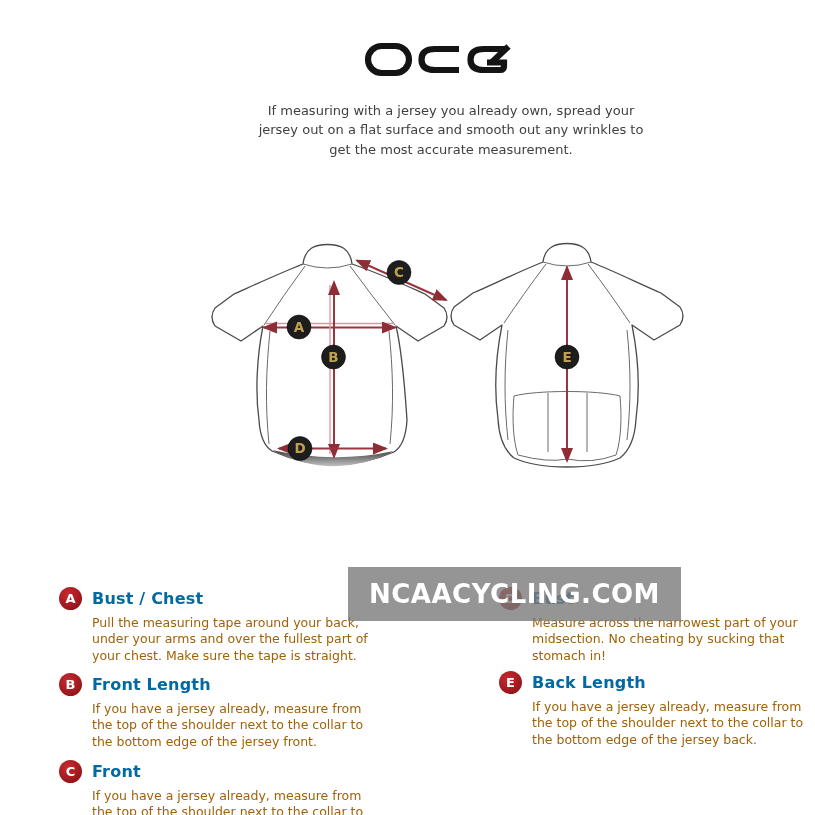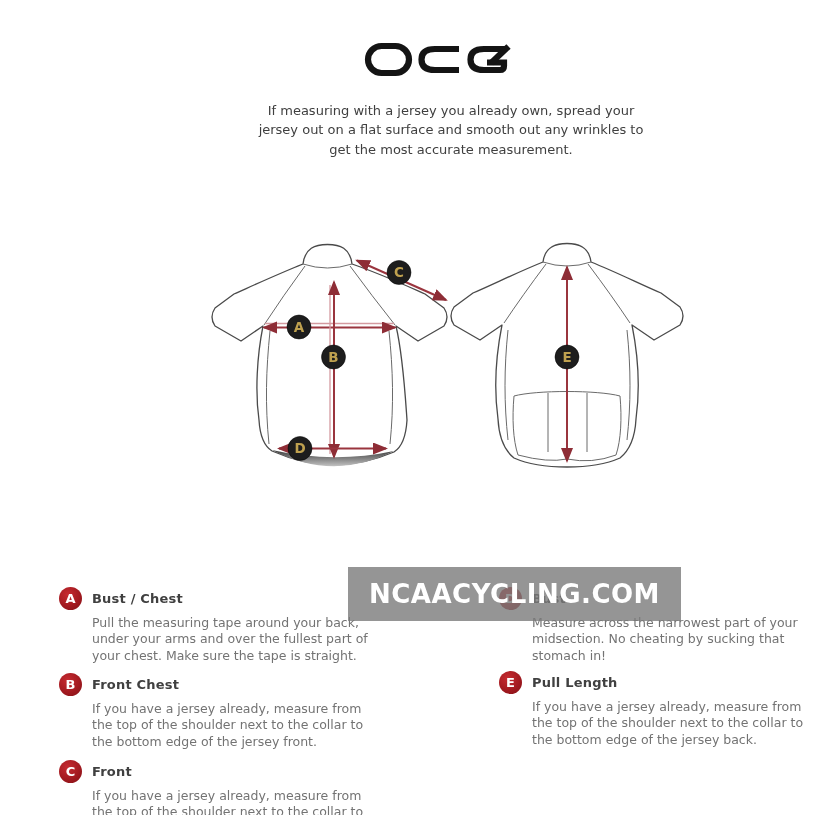--- a/index.html
+++ b/index.html
@@ -30,24 +30,24 @@
   }
   
   .section{position:absolute;}
   .sec-head{display:flex;align-items:center;gap:10px;}
   .badge{
     width:23px;height:23px;border-radius:50%;flex:0 0 23px;
     background:radial-gradient(circle at 38% 32%, #c62b31 0%, #a31a20 55%, #821116 100%);
     color:#ffffff;font-size:13px;font-weight:bold;
     display:flex;align-items:center;justify-content:center;line-height:1;
   }
-  .sec-title{font-size:13px;font-weight:bold;color:#404040;letter-spacing:.2px;}
+  .sec-title{font-size:16px;font-weight:bold;color:#0369a1;letter-spacing:.2px;}
   .sec-body{
     margin:5px 0 0 33px;white-space:pre-line;
-    font-size:12.5px;line-height:16.3px;color:#737373;
+    font-size:12.5px;line-height:16.3px;color:#a16207;
   }
   .col-left .sec-body{width:345px;}
   .col-right .sec-body{width:420px;}
   
   .watermark{
     position:absolute;left:348px;top:567px;width:333px;height:54px;z-index:5;
     background:rgba(123,123,123,0.8);
     display:flex;align-items:center;justify-content:center;
     color:#ffffff;font-weight:bold;font-size:26px;letter-spacing:.5px;
   }
@@ -152,21 +152,21 @@
       <span class="sec-title">Bust / Chest</span>
     </div>
     <div class="sec-body">Pull the measuring tape around your back,
 under your arms and over the fullest part of
 your chest. Make sure the tape is straight.</div>
   </div>
 
   <div class="section col-left" style="left:59px;top:673px">
     <div class="sec-head">
       <span class="badge">B</span>
-      <span class="sec-title">Front Chest</span>
+      <span class="sec-title">Front Length</span>
     </div>
     <div class="sec-body">If you have a jersey already, measure from
 the top of the shoulder next to the collar to
 the bottom edge of the jersey front.</div>
   </div>
 
   <div class="section col-left" style="left:59px;top:760px">
     <div class="sec-head">
       <span class="badge">C</span>
       <span class="sec-title">Front</span>
@@ -181,21 +181,21 @@
       <span class="sec-title">Bust</span>
     </div>
     <div class="sec-body">Measure across the narrowest part of your
 midsection. No cheating by sucking that
 stomach in!</div>
   </div>
 
   <div class="section col-right" style="left:499px;top:671px">
     <div class="sec-head">
       <span class="badge">E</span>
-      <span class="sec-title">Pull Length</span>
+      <span class="sec-title">Back Length</span>
     </div>
     <div class="sec-body">If you have a jersey already, measure from
 the top of the shoulder next to the collar to
 the bottom edge of the jersey back.</div>
   </div>
 
   <div class="watermark">
     <span>NCAACYCLING.COM</span>
   </div>
 

